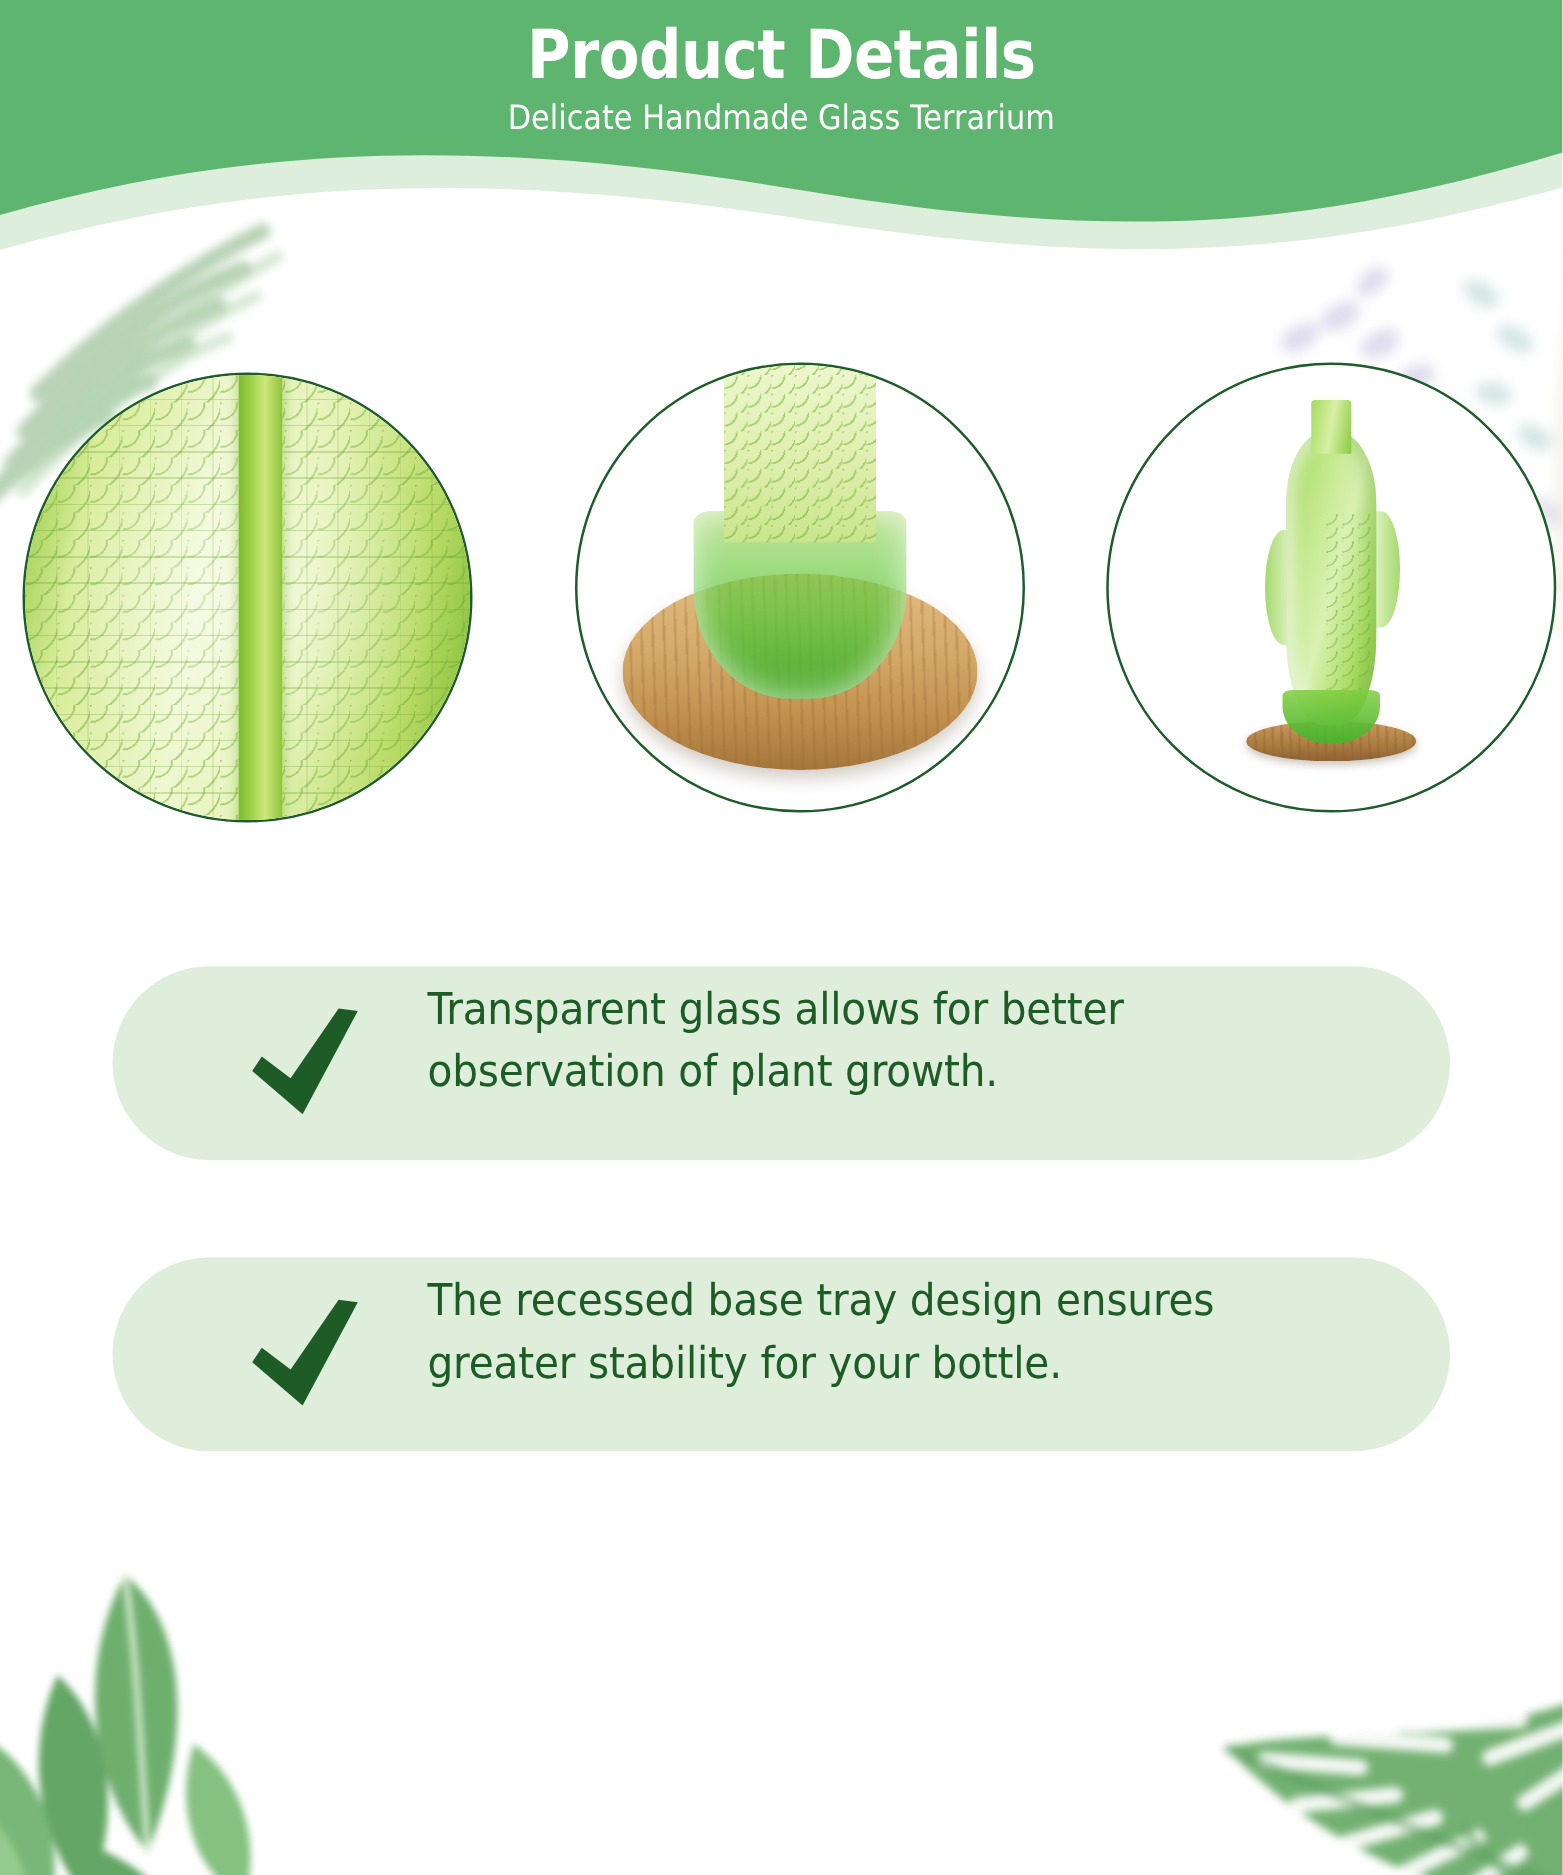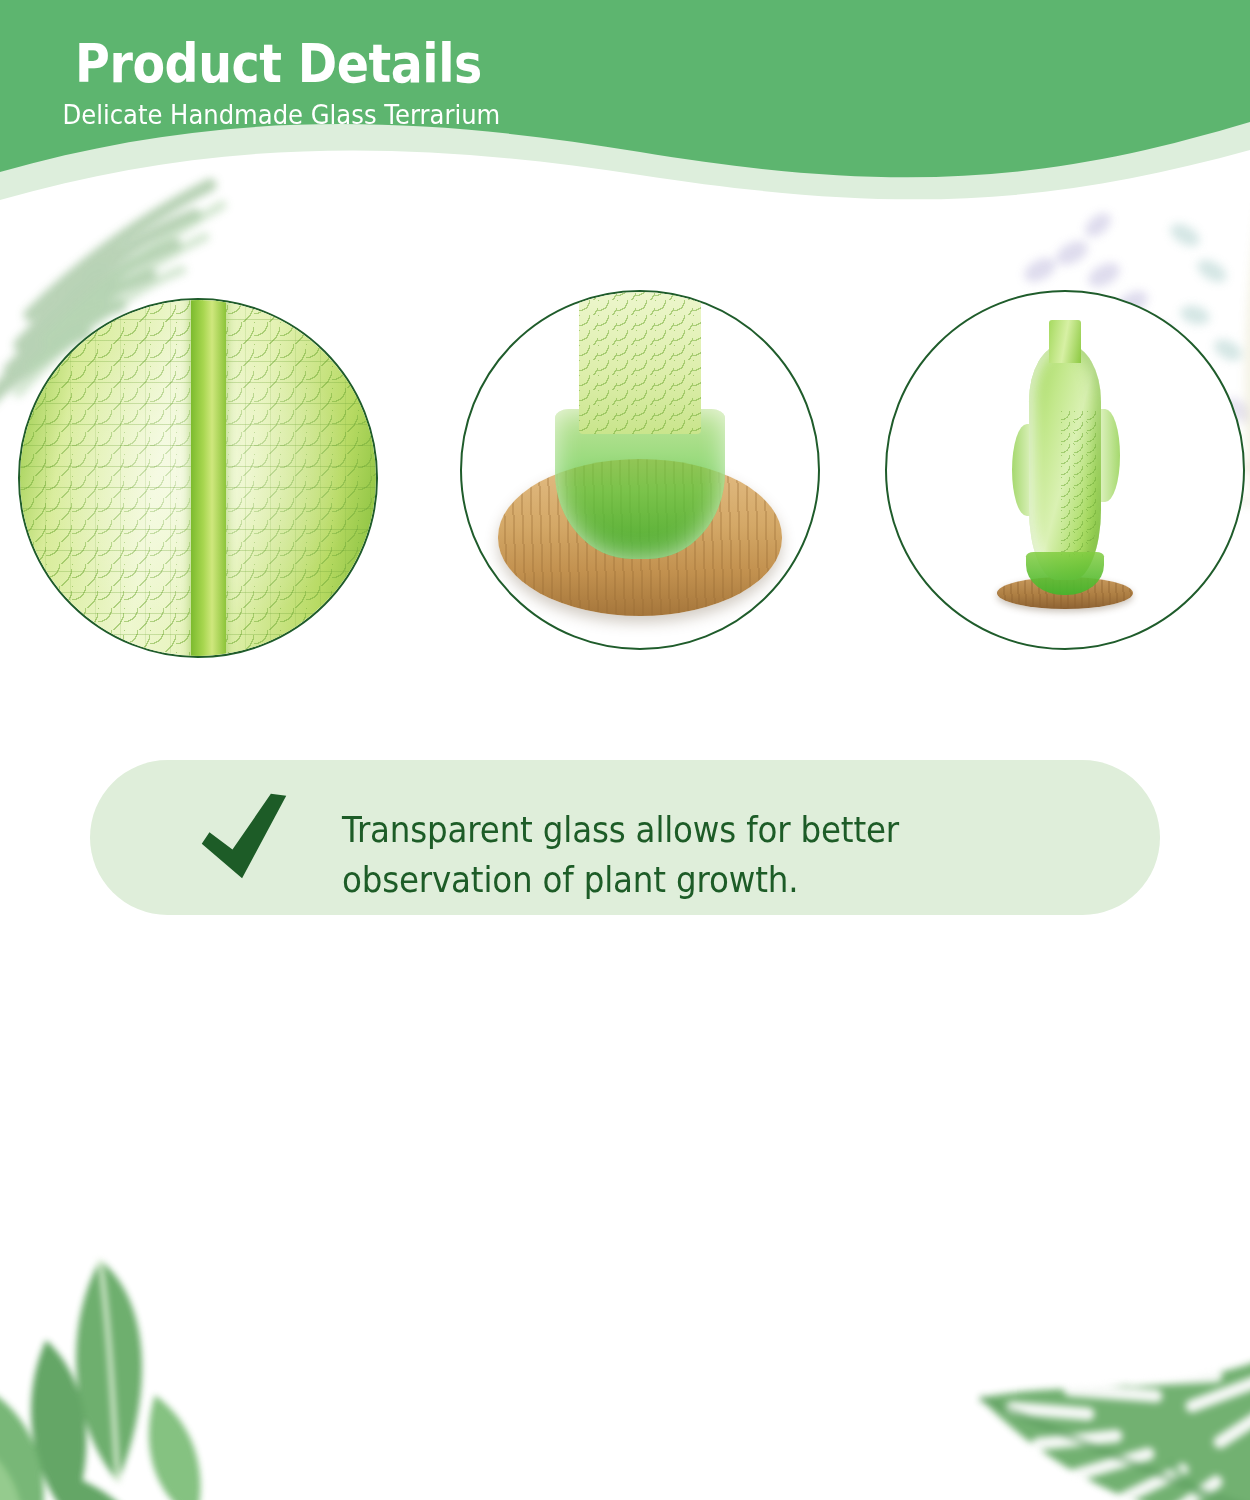--- a/index.html
+++ b/index.html
@@ -11,22 +11,22 @@
     overflow:hidden;
   }
 
   
   .header {
     position:absolute; left:0; top:0; width:1250px; height:210px;
     overflow:hidden;
   }
   .header-bg { position:absolute; inset:0; }
   .header-text {
-    position:absolute; left:0; top:32px; width:1250px;
-    text-align:left; z-index:3;
+    position:absolute; left:0; top:12px; width:1250px;
+    text-align:center; z-index:3;
   }
   .title {
     font-family:"DejaVu Sans", sans-serif;
     font-weight:700;
     font-size:54px;
     line-height:64px;
     color:#ffffff;
     letter-spacing:-0.5px;
     transform:scaleX(0.88);
   }
@@ -154,27 +154,27 @@
       repeating-linear-gradient(88deg, rgba(140,95,45,.35) 0 2px, rgba(255,255,255,0) 2px 7px),
       linear-gradient(180deg,#c89a5e 0%, #ae7f43 55%, #8d6233 100%);
     z-index:1;
     box-shadow:0 3px 7px rgba(80,55,25,.3);
   }
 
   
   .features { position:absolute; left:0; top:760px; width:1250px; z-index:5; }
   .pill {
     position:relative;
-    margin:0 auto 78px auto;
+    margin:13px auto 78px auto;
     width:1070px;
     min-height:155px;
     background:#dfeeda;
     border-radius:78px;
     display:flex;
-    align-items:flex-end;
+    align-items:flex-start;
     padding:10px 40px 10px 104px;
   }
   .pill:last-child { margin-bottom:0; }
   .check {
     position:absolute; left:106px; top:50%;
     transform:translateY(-50%);
     width:96px; height:96px;
     flex:none;
   }
   .pill-text {
@@ -308,15 +308,21 @@
 
 <div class="features">
 
   <div class="pill">
     <svg class="check" viewBox="0 0 100 100">
       <path d="M6,56 L14,44 L38,62 L78,4 L94,6 L48,92 Z" fill="#1d5c27"></path>
     </svg>
     <div class="pill-text">Transparent glass allows for better observation of plant growth.</div>
   </div>
 
+  <div class="pill">
+    <svg class="check" viewBox="0 0 100 100">
+      <path d="M6,56 L14,44 L38,62 L78,4 L94,6 L48,92 Z" fill="#1d5c27"></path>
+    </svg>
+    <div class="pill-text">The recessed base tray design ensures greater stability for your bottle.</div>
+  </div>
 
 
 </div>
 
 </body></html>

